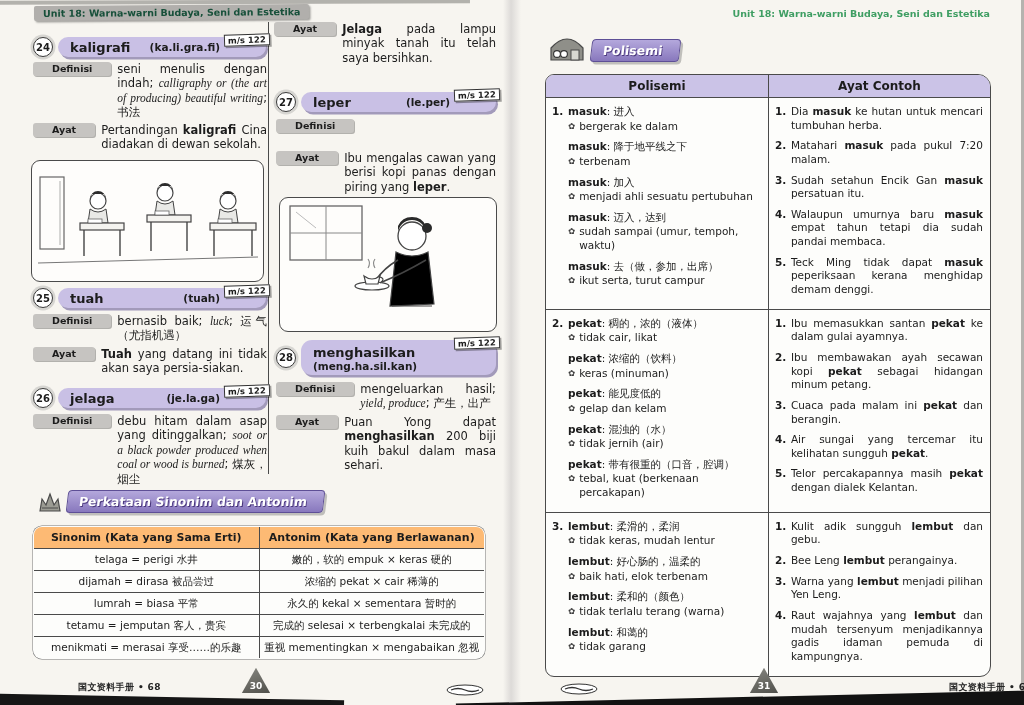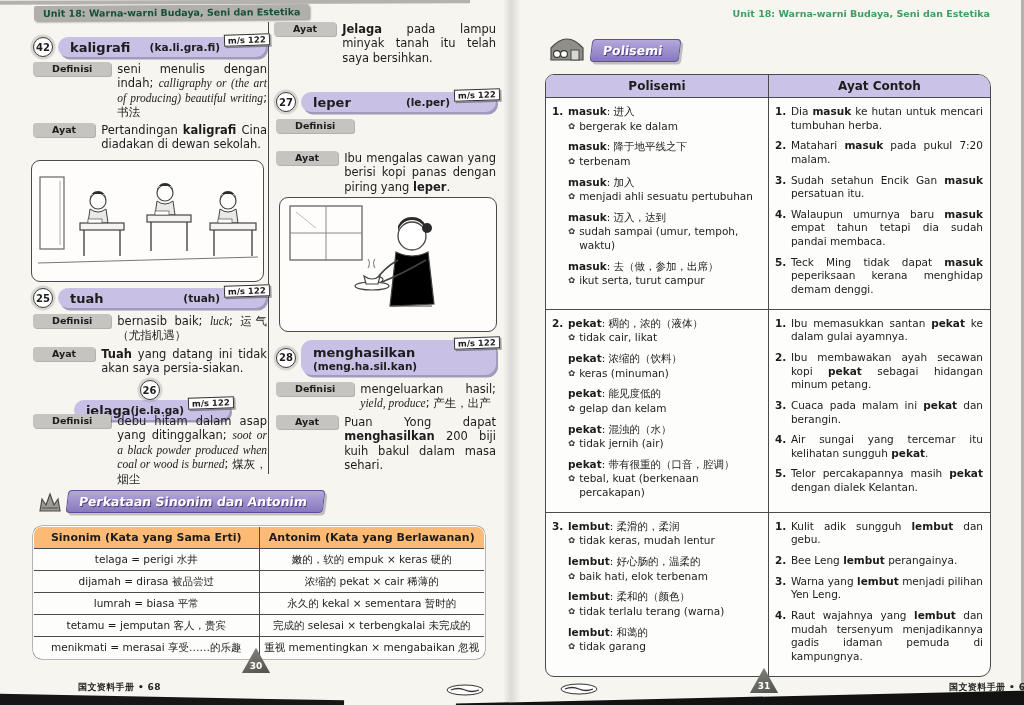--- a/index.html
+++ b/index.html
@@ -106,21 +106,21 @@
 <div class="edge-top"></div>
 <div class="edge-right"></div>
 <div class="edge-bottom-left"></div>
 <div class="edge-bottom-right"></div>
 <div class="spine"></div>
 
 <div class="unit-pill">Unit 18: Warna-warni Budaya, Seni dan Estetika</div>
 <div class="col-rule"></div>
 
 <div class="entry-head" style="left:33px;top:37px;width:233px;">
-  <span class="entry-num">42</span>
+  <span class="entry-num">24</span>
   <div class="entry-pill">
     <span class="entry-word">kaligrafi</span>
     <span class="entry-pron">(ka.li.gra.fi)</span>
     <span class="ms-tag">m/s 122</span>
   </div>
 </div>
 <div class="def-row" style="left:33px;top:62px;width:234px;">
   <span class="label-badge">Definisi</span>
   <div class="def-text">seni menulis dengan indah; <i>calligraphy or (the art of producing) beautiful writing</i>; 书法</div>
 </div>
@@ -171,21 +171,21 @@
 </div>
 <div class="def-row" style="left:33px;top:314px;width:234px;">
   <span class="label-badge">Definisi</span>
   <div class="def-text">bernasib baik; <i>luck</i>; 运气（尤指机遇）</div>
 </div>
 <div class="def-row" style="left:33px;top:347px;width:234px;">
   <span class="label-badge">Ayat</span>
   <div class="def-text"><b>Tuah</b> yang datang ini tidak akan saya persia-siakan.</div>
 </div>
 
-<div class="entry-head" style="left:33px;top:380px;width:233px;flex-direction:column;">
+<div class="entry-head" style="left:33px;top:388px;width:233px;">
   <span class="entry-num">26</span>
   <div class="entry-pill">
     <span class="entry-word">jelaga</span>
     <span class="entry-pron">(je.la.ga)</span>
     <span class="ms-tag">m/s 122</span>
   </div>
 </div>
 <div class="def-row" style="left:33px;top:414px;width:234px;">
   <span class="label-badge">Definisi</span>
   <div class="def-text">debu hitam dalam asap yang ditinggalkan; <i>soot or a black powder produced when coal or wood is burned</i>; 煤灰，烟尘</div>
@@ -283,21 +283,21 @@
         <td>完成的 selesai × terbengkalai 未完成的</td>
       </tr>
       <tr>
         <td>menikmati = merasai 享受……的乐趣</td>
         <td>重视 mementingkan × mengabaikan 忽视</td>
       </tr>
     </tbody>
 </table>
 
 <div class="footer-text" style="left:36px;top:681px;">国文资料手册 • 68</div>
-<div class="tab-mtn" style="left:241px;top:647px;">
+<div class="tab-mtn" style="left:241px;top:667px;">
   <div class="tab-shape"></div>
   <div class="tab-num">30</div>
 </div>
 <div class="logo" style="left:446px;top:684px;">
   <svg width="38" height="12" viewBox="0 0 38 12">
     <ellipse cx="19" cy="6" rx="18" ry="5" fill="#fff" stroke="#333" stroke-width="1"></ellipse>
     <path d="M5,6 q7,-3 14,0 q7,3 14,0" fill="none" stroke="#333" stroke-width="1.3"></path>
   </svg>
 </div>
 

